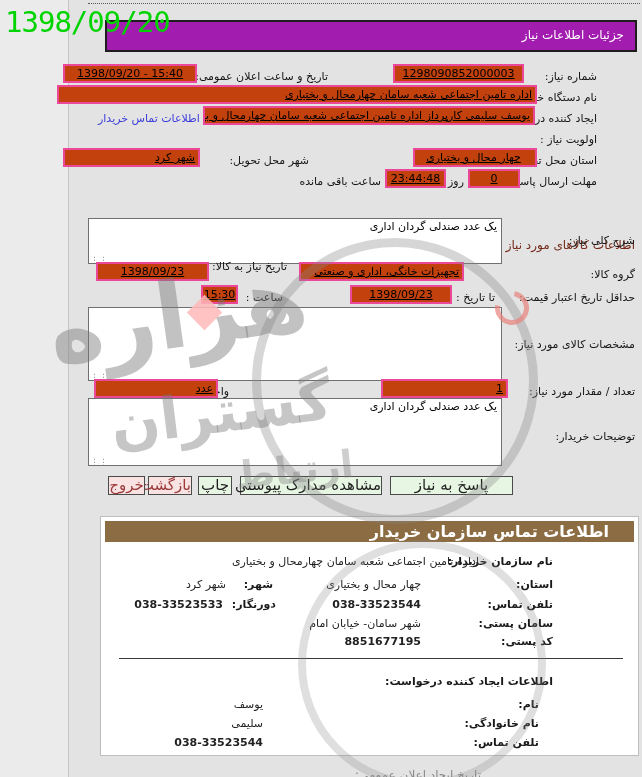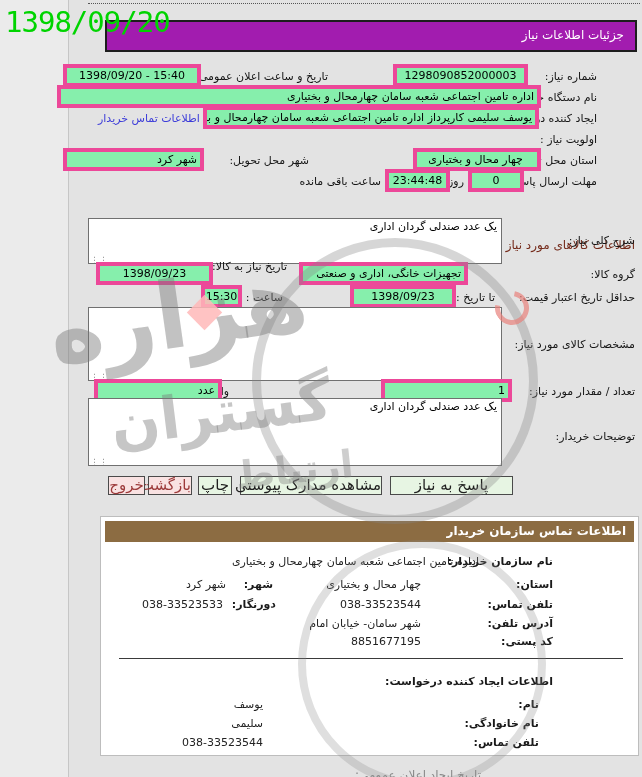--- a/index.html
+++ b/index.html
@@ -9,41 +9,41 @@
   .left-strip{position:absolute;left:0;top:0;width:68px;height:777px;background:#ebebeb;
               border-right:1px solid #c6c6c6;}
   .dotted-top{position:absolute;left:88px;top:3px;width:552px;border-top:1px dotted #555;}
   .main-header{position:absolute;left:105px;top:20px;width:528px;height:28px;
                background:#a21caf;border:2px solid #1d1d1d;}
   .main-header .t{display:block;text-align:right;direction:rtl;color:#fff;
                   font-size:12px;line-height:27px;padding:0 11px;}
   .datestamp{position:absolute;left:5px;top:5px;font-family:"DejaVu Sans Mono",monospace;
              font-size:29px;color:#00d400;z-index:60;letter-spacing:-1px;}
   .lbl{position:absolute;font-size:11px;color:#151515;white-space:nowrap;direction:rtl;}
-  .inp{position:absolute;background:#86efac;border:4px solid #ec4899;font-size:11px;
-       height:15px;line-height:15px;overflow:hidden;white-space:nowrap;color:#000;}
+  .inp{position:absolute;background:#c2410c;border:2px solid #ec4899;font-size:11px;
+       height:15px;line-height:15px;overflow:hidden;white-space:nowrap;color:#000;text-decoration:underline;}
   .inp.center{text-align:center;direction:ltr;}
   .inp.rtl{direction:rtl;text-align:right;padding-right:3px;}
   .ta{position:absolute;background:#fff;border:1px solid #707070;font-size:11px;
       direction:rtl;text-align:right;padding:1px 4px;overflow:hidden;color:#000;}
   .ta .dots{position:absolute;left:1px;bottom:-2px;color:#9a9a9a;font-size:9px;direction:ltr;}
   .link{position:absolute;font-size:11px;color:#3c3cd9;direction:rtl;white-space:nowrap;cursor:pointer;}
   .sec-title{position:absolute;font-size:12px;font-weight:normal;color:#742a1a;direction:rtl;white-space:nowrap;margin-top:35px;}
   .btn{position:absolute;height:19px;box-sizing:border-box;font-size:15px;text-align:center;
        border:1px solid #4a4a4a;line-height:16px;direction:rtl;cursor:pointer;white-space:nowrap;}
   .btn.green{background:#e7f5e3;color:#1f1f1f;}
   .btn.pink{background:#f9e2e2;color:#9c3a3a;}
   .panel{position:absolute;left:100px;top:516px;width:537px;height:238px;background:#fff;
          border:1px solid #bdbdbd;z-index:10;}
   .panel-header{position:absolute;left:4px;right:4px;top:4px;height:21px;background:#8c6c42;}
-  .panel-header .t{display:block;text-align:right;direction:rtl;color:#fff;font-size:12px;
-                   font-weight:bold;line-height:21px;padding:0 8px;}
+  .panel-header .t{display:block;text-align:right;direction:rtl;color:#fff;font-size:16px;
+                   font-weight:bold;line-height:21px;padding:0 25px;}
   .plbl{position:absolute;font-size:11px;font-weight:bold;color:#1a1a1a;direction:rtl;white-space:nowrap;}
   .pval{position:absolute;font-size:11px;color:#222;direction:rtl;white-space:nowrap;}
-  .pval.num{direction:ltr;}
+  .pval.num{direction:ltr;font-weight:bold;}
   .panel-hr{position:absolute;left:18px;right:15px;top:141px;border-top:1px solid #3a3a3a;}
   .footer-cut{position:absolute;left:355px;top:768px;font-size:12px;color:#8a8a8a;
               direction:rtl;white-space:nowrap;}
   
   .wm{position:absolute;pointer-events:none;z-index:40;}
   .wm-circle1{left:252px;top:238px;width:268px;height:268px;border:9px solid rgba(135,135,135,.34);
               border-radius:50%;}
   .wm-circle2{left:298px;top:540px;width:232px;height:232px;border:8px solid rgba(140,140,140,.28);}
   .wm-circle2{border-radius:50%;}
   .wm-word1{left:48px;top:262px;font-size:92px;font-weight:bold;color:rgba(120,120,120,.45);
@@ -150,21 +150,21 @@
     <div class="plbl" style="right:85px;top:61px">استان:</div>
     <div class="pval" style="right:217px;top:61px">چهار محال و بختیاری</div>
     <div class="plbl" style="right:365px;top:61px">شهر:</div>
     <div class="pval" style="right:412px;top:61px">شهر کرد</div>
 
     <div class="plbl" style="right:85px;top:81px">تلفن تماس:</div>
     <div class="pval num" style="right:217px;top:81px">038-33523544</div>
     <div class="plbl" style="right:362px;top:81px">دورنگار:</div>
     <div class="pval num" style="right:415px;top:81px">038-33523533</div>
 
-    <div class="plbl" style="right:85px;top:100px">آدرس تلفن:</div>
+    <div class="plbl" style="right:85px;top:100px">سامان پستی:</div>
     <div class="pval" style="right:217px;top:100px">شهر سامان- خیابان امام</div>
 
     <div class="plbl" style="right:85px;top:118px">کد پستی:</div>
     <div class="pval num" style="right:217px;top:118px">8851677195</div>
 
     <div class="panel-hr"></div>
 
     <div class="plbl" style="right:85px;top:158px">اطلاعات ایجاد کننده درخواست:</div>
 
     <div class="plbl" style="right:99px;top:181px">نام:</div>

